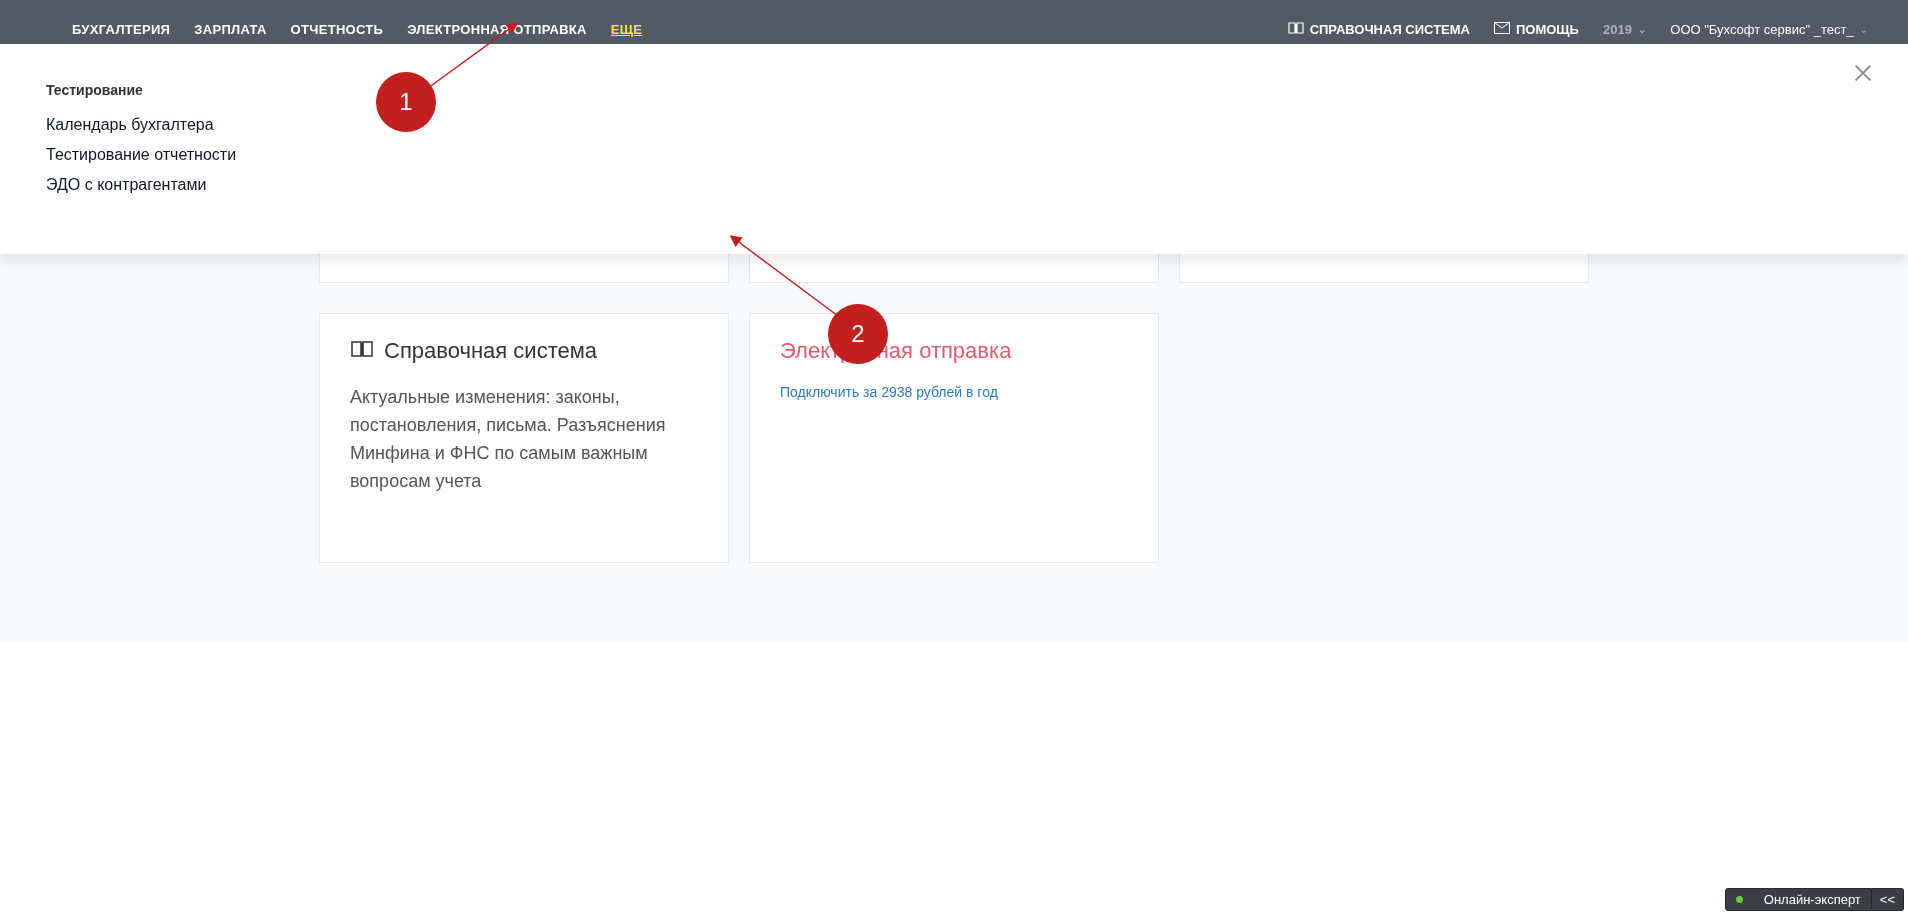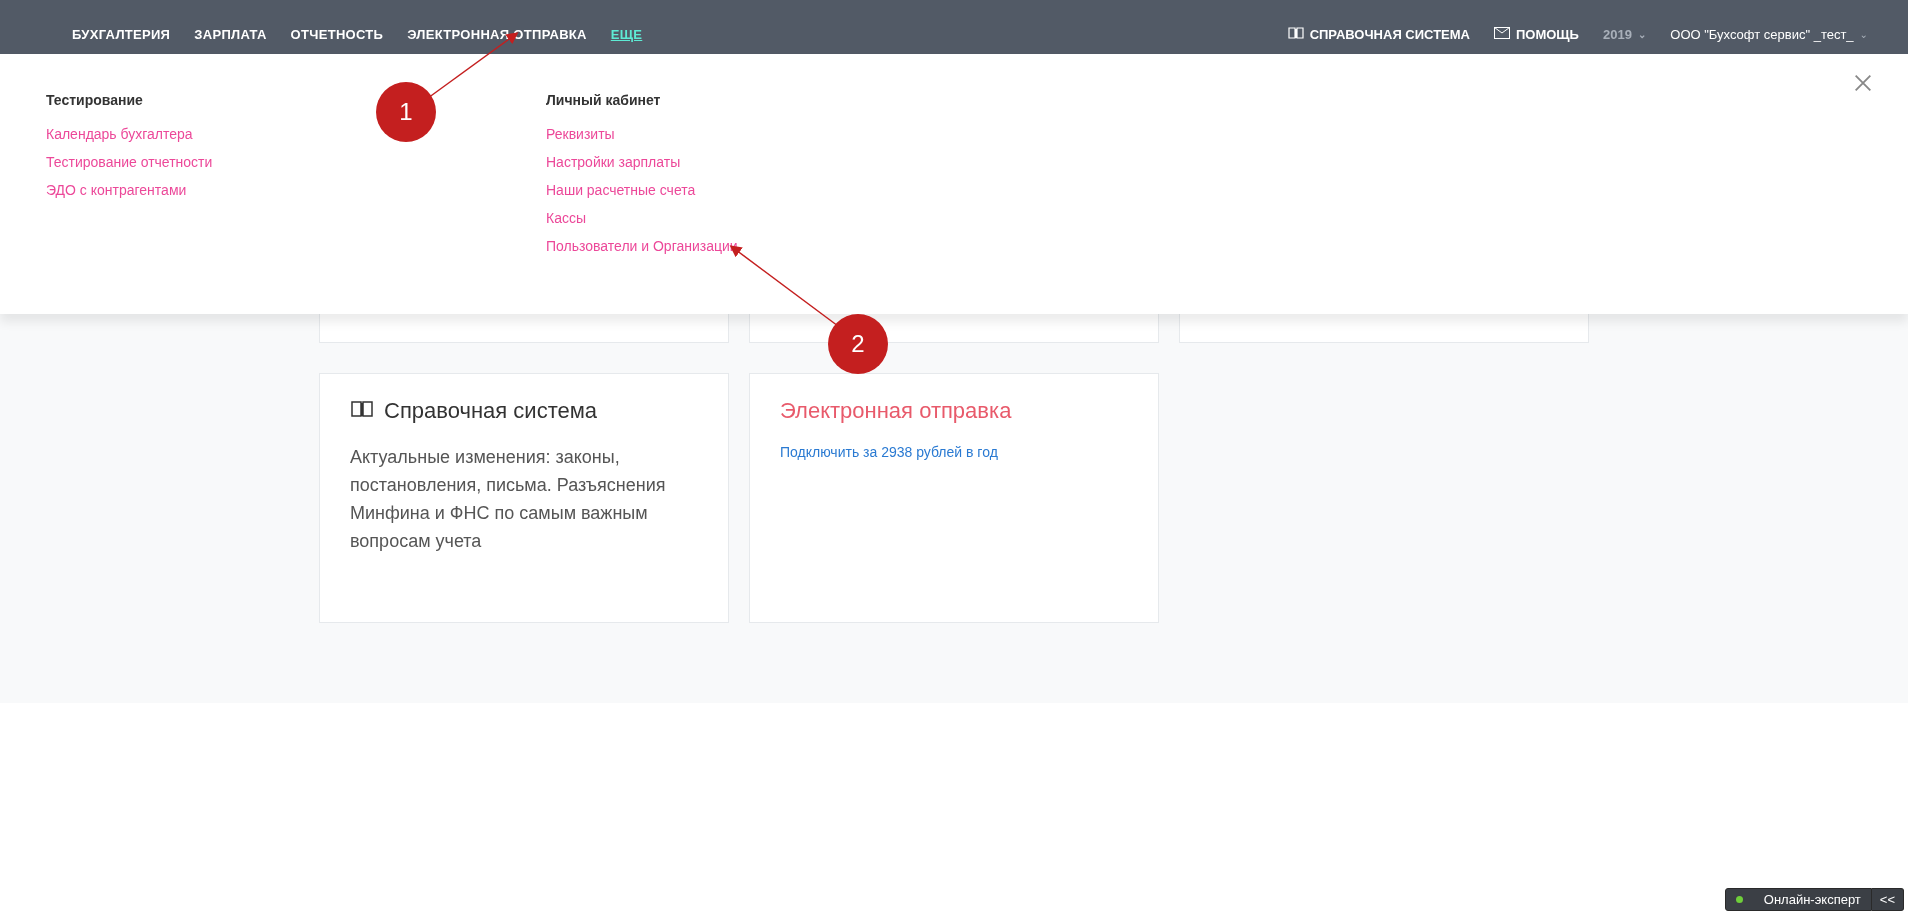--- a/index.html
+++ b/index.html
@@ -6,42 +6,42 @@
     body {
       font-family: Arial, "Helvetica Neue", Helvetica, sans-serif;
       background: #ffffff;
       color: #333;
       font-size: 14px;
     }
 
     
     .topnav {
       background: #525a66;
-      height: 54px;
+      height: 44px;
       display: flex;
       align-items: center;
       justify-content: space-between;
       padding: 14px 40px 0 72px;
       color: #fff;
     }
     .topnav-left, .topnav-right {
       display: flex;
       align-items: center;
       gap: 24px;
     }
     .topnav-item {
       font-weight: 700;
       font-size: 13px;
       letter-spacing: 0.3px;
       color: #fff;
       cursor: pointer;
       text-transform: uppercase;
     }
     .topnav-item.active {
-      color: #5eead4;
+      color: #fde047;
       text-decoration: underline;
     }
     .topnav-right-item {
       font-weight: 700;
       font-size: 13px;
       color: #fff;
       display: flex;
       align-items: center;
       gap: 6px;
       cursor: pointer;
@@ -61,22 +61,22 @@
     }
     .mega-col { min-width: 300px; }
     .mega-title {
       font-weight: 700;
       font-size: 14px;
       color: #333;
       margin-bottom: 18px;
     }
     .mega-link {
       display: block;
-      color: #ec4899;
-      font-size: 14px;
+      color: #0f172a;
+      font-size: 16px;
       margin-bottom: 12px;
       cursor: pointer;
     }
     .mega-close {
       position: absolute;
       top: 18px;
       right: 34px;
       cursor: pointer;
       color: #888;
     }
@@ -229,28 +229,20 @@
       </svg>
   </span>
 
   <div class="mega-col">
     <div class="mega-title">Тестирование</div>
     <a class="mega-link">Календарь бухгалтера</a>
     <a class="mega-link">Тестирование отчетности</a>
     <a class="mega-link">ЭДО с контрагентами</a>
   </div>
 
-  <div class="mega-col" style="margin-left:80px">
-    <div class="mega-title">Личный кабинет</div>
-    <a class="mega-link">Реквизиты</a>
-    <a class="mega-link">Настройки зарплаты</a>
-    <a class="mega-link">Наши расчетные счета</a>
-    <a class="mega-link">Кассы</a>
-    <a class="mega-link">Пользователи и Организации</a>
-  </div>
 
 
   <div class="anno" style="left:376px; top:28px;">
     <span>1</span>
   </div>
 
   <svg class="arrow-svg" style="left:0; top:-54px;" width="640" height="140">
     <defs>
         <marker id="ah1" markerWidth="8" markerHeight="8" refX="6" refY="4" orient="auto">
           <path d="M0,0 L8,4 L0,8 Z" fill="#c41f1f"></path>

